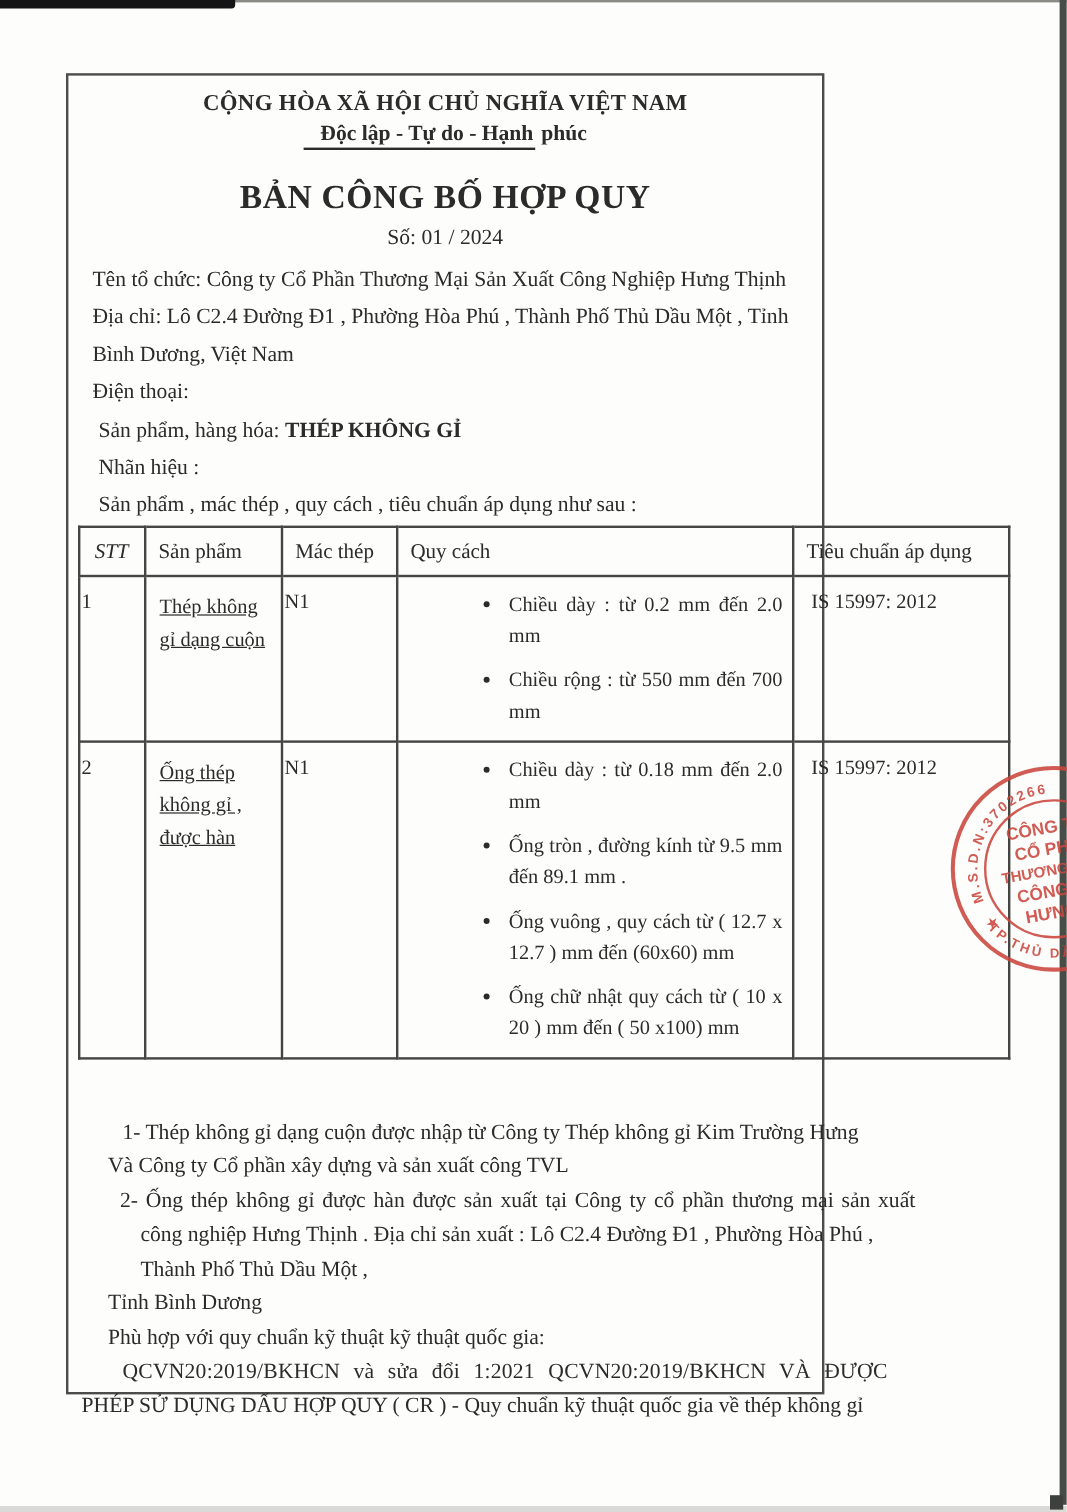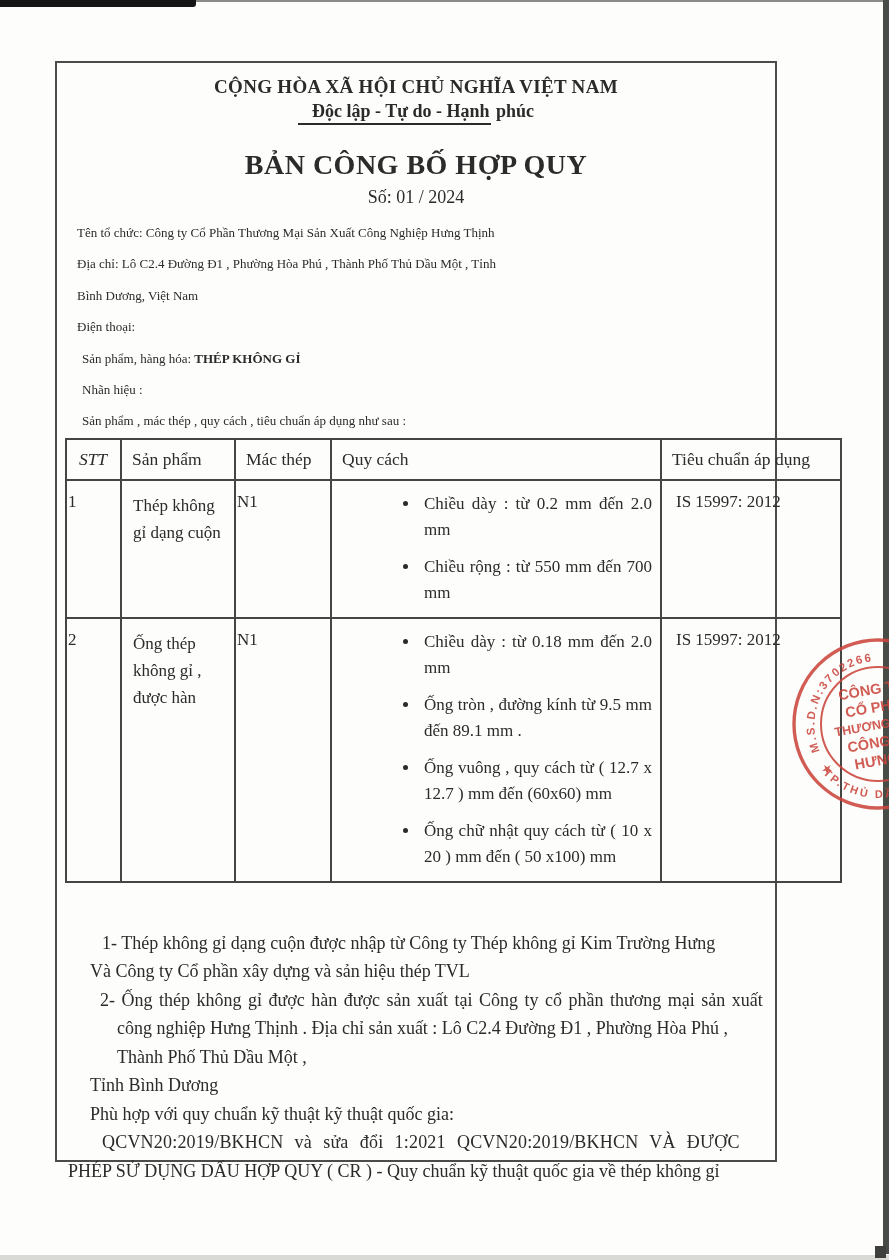--- a/index.html
+++ b/index.html
@@ -12,50 +12,50 @@
   }
   
   .scan-top-line{position:absolute;top:0;left:0;width:100%;height:2px;background:#8a8a86;}
   .scan-top-left{position:absolute;top:0;left:0;width:196px;height:7px;background:#151515;border-radius:0 0 3px 0;}
   .scan-right-strip{position:absolute;top:0;right:0;width:6px;height:1254px;background:#474c47;}
   .scan-bottom-strip{position:absolute;bottom:0;left:0;width:100%;height:5px;background:#d9d9d5;}
   .scan-bottom-right{position:absolute;right:3px;bottom:2px;width:11px;height:12px;background:#3d403c;}
 
   
   .frame{
-    position:absolute;left:55px;top:61px;width:722px;height:1101px;
+    position:absolute;left:55px;top:61px;width:632px;height:1101px;
     border:2px solid #4c4c4a;box-sizing:border-box;
     padding:0 8px;background:transparent;
   }
   .center{text-align:center;}
   .nat-title{margin-top:13px;font-size:19px;font-weight:bold;letter-spacing:.3px;}
   .motto{margin-top:3px;font-size:18px;font-weight:bold;}
   .motto .ul{border-bottom:2px solid #2b2b2b;padding:0 2px 2px 14px;}
   .doc-title{margin-top:27px;font-size:28px;font-weight:bold;letter-spacing:.5px;}
   .doc-no{margin-top:6px;font-size:18px;}
 
-  .info{margin-top:9px;font-size:13px;}
+  .info{margin-top:9px;font-size:18px;}
   .iline{line-height:31.4px;white-space:nowrap;}
   .ml12{margin-left:12px;} .ml17{margin-left:17px;}
   .bold{font-weight:bold;}
 
   table.spec{
     border-collapse:collapse;margin-top:1px;width:775px;table-layout:fixed;
     font-size:17px;
   }
   table.spec td,table.spec th{
     border:2px solid #454543;vertical-align:top;box-sizing:border-box;
     font-weight:normal;text-align:left;
   }
   col.c-stt{width:55px;} col.c-prod{width:114px;} col.c-grade{width:96px;}
   col.c-spec{width:330px;} col.c-std{width:180px;}
   tr.hdr th{height:41px;vertical-align:middle;font-size:17.5px;padding-left:10px;}
   tr.hdr th.cen{text-align:center;padding-left:0;font-style:italic;}
   td.stt{text-align:center;padding-top:11px;}
-  td.prod{padding:11px 8px 0 11px;text-align:justify;line-height:27px;}
+  td.prod{padding:11px 8px 0 11px;text-align:justify;line-height:27px;text-decoration:underline;}
   td.grade{text-align:center;padding-top:11px;}
   td.spec-cell{padding:4px 8px 0 0;}
   td.std{padding:11px 6px 0 14px;}
   tr.r1{height:103px;} tr.r2{height:235px;}
   ul.specs{margin:6px 0 0 0;padding:0 0 0 88px;list-style:disc;}
   ul.specs li{
     margin:0 0 11px 0;line-height:26px;text-align:justify;
     padding-left:4px;max-width:236px;
   }
 
@@ -137,21 +137,21 @@
           <li>Ống chữ nhật quy cách từ ( 10 x 20 ) mm đến ( 50 x100) mm</li>
         </ul>
       </td>
       <td class="std">IS 15997: 2012</td>
     </tr>
   </tbody>
     </table>
 
   <div class="notes">
     <div class="nline nml37">1-  Thép không gỉ dạng cuộn được nhập từ Công ty Thép không gỉ Kim Trường Hưng</div>
-    <div class="nline nml25">Và Công ty Cổ phần xây dựng và sản hiệu thép TVL</div>
+    <div class="nline nml25">Và Công ty Cổ phần xây dựng và sản xuất công TVL</div>
     <div class="nline nml35 wsp2">2-  Ống thép không gỉ được hàn được sản xuất tại Công ty cổ phần thương mại sản xuất</div>
     <div class="nline nml52">công nghiệp Hưng Thịnh . Địa chỉ sản xuất : Lô C2.4 Đường Đ1 , Phường Hòa Phú ,</div>
     <div class="nline nml52">Thành Phố Thủ Dầu Một ,</div>
     <div class="nline nml25">Tỉnh Bình Dương</div>
     <div class="nline nml25">Phù hợp với quy chuẩn kỹ thuật kỹ thuật quốc gia:</div>
     <div class="nline nml37 wsp6">QCVN20:2019/BKHCN và sửa đổi 1:2021 QCVN20:2019/BKHCN VÀ ĐƯỢC</div>
     <div class="nline nml3">PHÉP SỬ DỤNG DẤU HỢP QUY ( CR ) -  Quy chuẩn kỹ thuật quốc gia về thép không gỉ</div>
   </div>
 
 </div>

